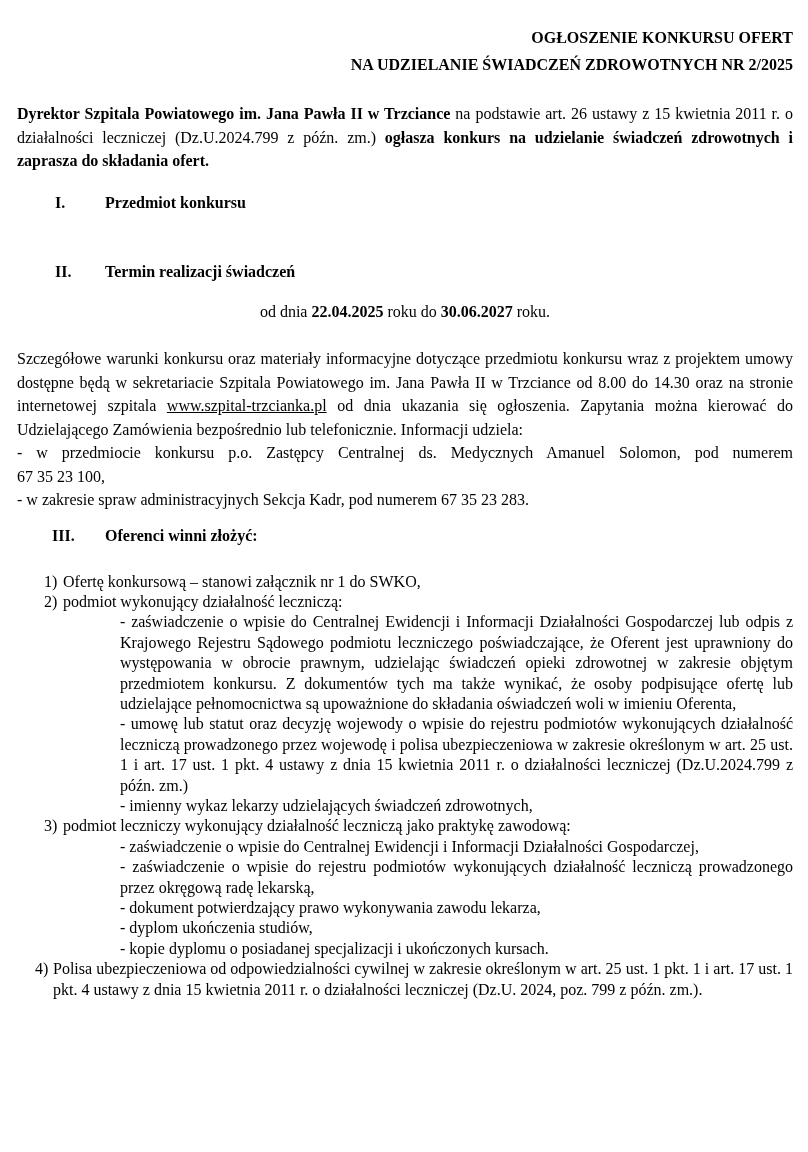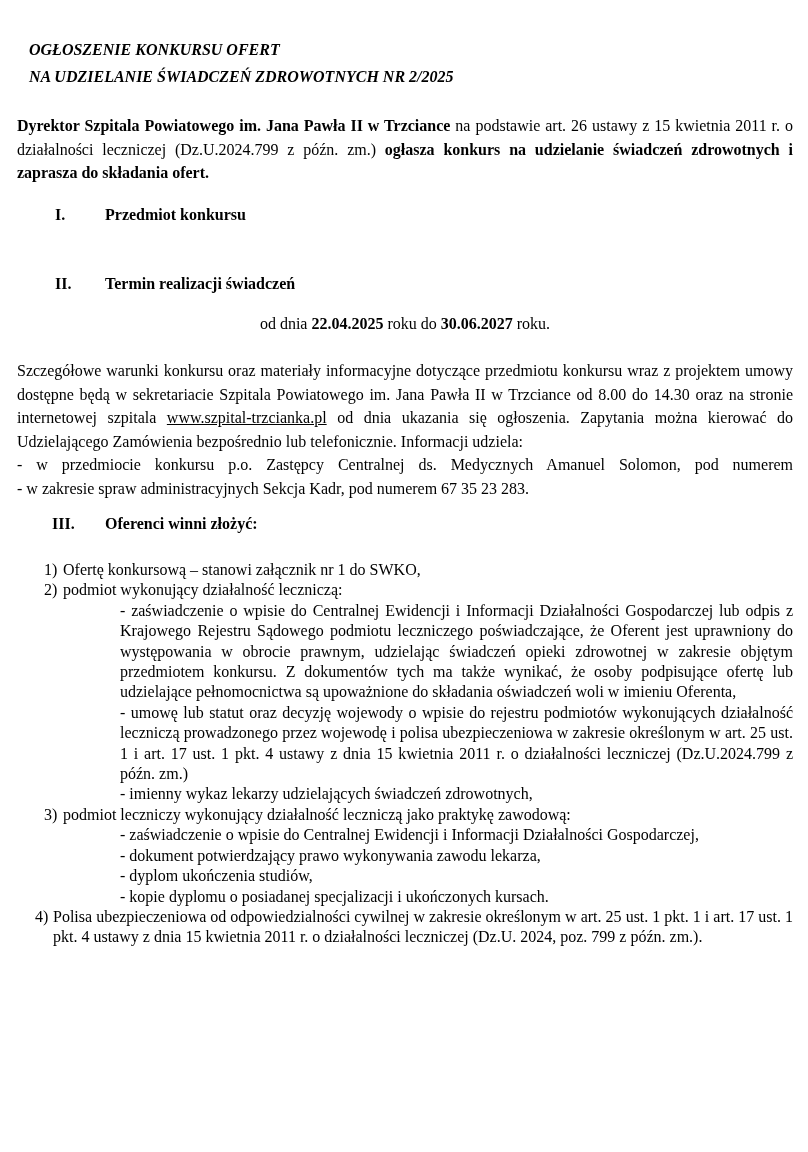--- a/index.html
+++ b/index.html
@@ -15,25 +15,24 @@
   .page {
     box-sizing: border-box;
     width: 808px;
     height: 1152px;
     padding: 24px 15px 10px 17px;
   }
   .b { font-weight: bold; }
   .u { text-decoration: underline; }
 
   .title {
-    text-align: left;
+    text-align: right;
     font-weight: bold;
     line-height: 27px;
-    margin: 12px;
-    font-style: italic;
+    margin: 0;
   }
 
   p { margin: 0; }
   .para {
     text-align: justify;
     line-height: 23.5px;
   }
   .intro { margin-top: 24px; }
 
   .sec {
@@ -92,20 +91,21 @@
     <span class="num">II.</span>
     <span class="sec-title">Termin realizacji świadczeń</span>
   </div>
 
   <p class="para p-term"><span>od dnia </span><span class="b">22.04.2025</span><span> roku do </span><span class="b">30.06.2027</span><span> roku.</span></p>
 
   <p class="para p-info"><span>Szczegółowe warunki konkursu oraz materiały informacyjne dotyczące przedmiotu konkursu wraz z projektem umowy dostępne będą w sekretariacie Szpitala Powiatowego im. Jana Pawła II w Trzciance od 8.00 do 14.30 oraz na stronie internetowej szpitala </span><span class="u">www.szpital-trzcianka.pl</span><span> od dnia ukazania się ogłoszenia. Zapytania można kierować do Udzielającego Zamówienia bezpośrednio lub telefonicznie. Informacji udziela:</span></p>
 
   <div class="p-contact">
     <div class="force-justify">- w przedmiocie konkursu p.o. Zastępcy Centralnej ds. Medycznych Amanuel Solomon, pod numerem</div>
+    <div>67 35 23 100,</div>
   </div>
   <p class="p-contact p-contact-last">- w zakresie spraw administracyjnych Sekcja Kadr, pod numerem 67 35 23 283.</p>
 
   <div class="sec sec3">
     <span class="num">III.</span>
     <span class="sec-title">Oferenci winni złożyć:</span>
   </div>
 
   <div class="list">
 
@@ -120,20 +120,21 @@
     </div>
     <p class="sub">- zaświadczenie o wpisie do Centralnej Ewidencji i Informacji Działalności Gospodarczej lub odpis z Krajowego Rejestru Sądowego podmiotu leczniczego poświadczające, że Oferent jest uprawniony do występowania w obrocie prawnym, udzielając świadczeń opieki zdrowotnej w zakresie objętym przedmiotem konkursu. Z dokumentów tych ma także wynikać, że osoby podpisujące ofertę lub udzielające pełnomocnictwa są upoważnione do składania oświadczeń woli w imieniu Oferenta,</p>
     <p class="sub">- umowę lub statut oraz decyzję wojewody o wpisie do rejestru podmiotów wykonujących działalność leczniczą prowadzonego przez wojewodę i polisa ubezpieczeniowa w zakresie określonym w art. 25 ust. 1 i art. 17 ust. 1 pkt. 4 ustawy z dnia 15 kwietnia 2011 r. o działalności leczniczej (Dz.U.2024.799 z późn. zm.)</p>
     <p class="sub">- imienny wykaz lekarzy udzielających świadczeń zdrowotnych,</p>
 
     <div class="li">
       <span class="num">3)</span>
       <span>podmiot leczniczy wykonujący działalność leczniczą jako praktykę zawodową:</span>
     </div>
     <p class="sub">- zaświadczenie o wpisie do Centralnej Ewidencji i Informacji Działalności Gospodarczej,</p>
+    <p class="sub">- zaświadczenie o wpisie do rejestru podmiotów wykonujących działalność leczniczą prowadzonego przez okręgową radę lekarską,</p>
     <p class="sub">- dokument potwierdzający prawo wykonywania zawodu lekarza,</p>
     <p class="sub">- dyplom ukończenia studiów,</p>
     <p class="sub">- kopie dyplomu o posiadanej specjalizacji i ukończonych kursach.</p>
 
     <div class="li li4">
       <span class="num">4)</span>
       <span>Polisa ubezpieczeniowa od odpowiedzialności cywilnej w zakresie określonym w art. 25 ust. 1 pkt. 1 i art. 17 ust. 1 pkt. 4 ustawy z dnia 15 kwietnia 2011 r. o działalności leczniczej (Dz.U. 2024, poz. 799 z późn. zm.).</span>
     </div>
 
   </div>

